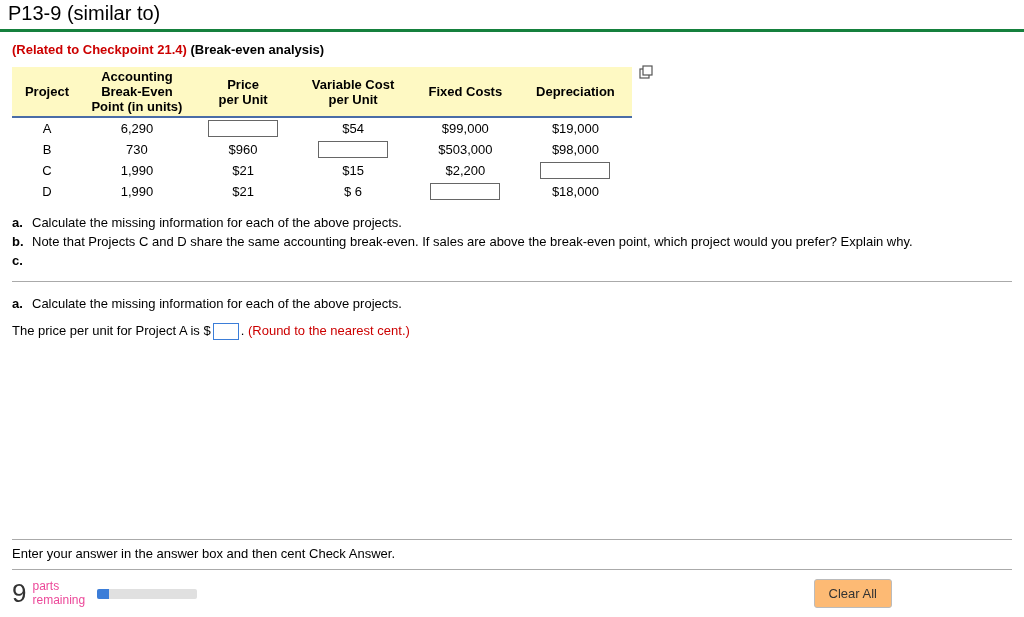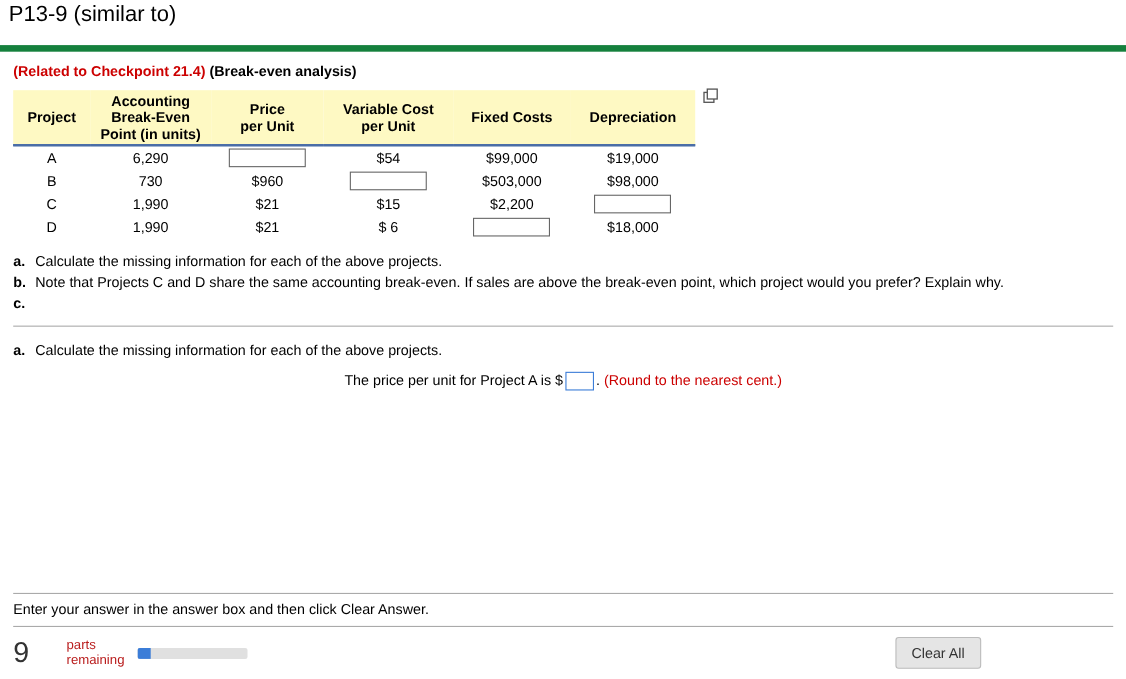--- a/index.html
+++ b/index.html
@@ -9,22 +9,22 @@
     font-size: 13px;
     color: #000;
     background: #fff;
     width: 1024px;
     height: 617px;
     overflow: hidden;
   }
   .header-row {
     display: flex;
     align-items: center;
-    padding: 2px 8px 16px 8px;
-    border-bottom: 6px solid #15803d;
+    padding: 2px 8px 4px 8px;
+    border-bottom: 3px solid #15803d;
   }
   .problem-title {
     font-size: 20px;
     font-weight: normal;
     margin: 0;
   }
   .content {
     padding: 10px 12px;
   }
   .related {
@@ -84,21 +84,20 @@
   }
   .subquestion {
     margin-top: 12px;
     line-height: 1.5;
   }
   .subq-title {
     display: flex;
   }
   .answer-row {
     margin-top: 8px;
-    text-align: center;
   }
   .ans-input {
     display: inline-block;
     border: 1.5px solid #3b7dd8;
     width: 26px;
     height: 17px;
     vertical-align: middle;
     margin: 0 2px;
   }
   .hint { color: #c00; }
@@ -128,41 +127,40 @@
     gap: 6px;
   }
   .parts-count {
     font-size: 26px;
     font-weight: normal;
     color: #333;
   }
   .parts-label {
     font-size: 12px;
     line-height: 1.1;
-    color: #b91c1c;
-    margin-left: 28px;
+    color: #ec4899;
   }
   .progress {
     width: 100px;
     height: 10px;
     background: #e0e0e0;
     border-radius: 2px;
     overflow: hidden;
     margin-left: 6px;
   }
   .progress-fill {
     height: 100%;
     background: #3b7dd8;
     width: 12%;
   }
   .clear-btn {
     padding: 6px 14px;
     border: 1px solid #bbb;
     border-radius: 3px;
-    background: #e5e5e5;
+    background: #fdba74;
     font-size: 13px;
     color: #333;
     cursor: pointer;
     margin-right: 120px;
   }
 </style>
 </head>
 <body>
 
 <div class="header-row">
@@ -251,21 +249,21 @@
       <span>Calculate the missing information for each of the above projects.</span>
     </div>
     <div class="answer-row">
       <span>The price per unit for Project A is $</span><span class="ans-input"></span><span>.  </span><span class="hint">(Round to the nearest cent.)</span>
     </div>
   </div>
 
 </div>
 
 <div class="footer">
-  <div class="footer-hint">Enter your answer in the answer box and then click Clear Answer.</div>
+  <div class="footer-hint">Enter your answer in the answer box and then cent Check Answer.</div>
   <div class="footer-bar">
     <div class="parts-section">
       <span class="parts-count">9</span>
       <span class="parts-label">
         <span>parts</span><br>
         <span>remaining</span>
       </span>
       <div class="progress">
         <div class="progress-fill"></div>
       </div>

